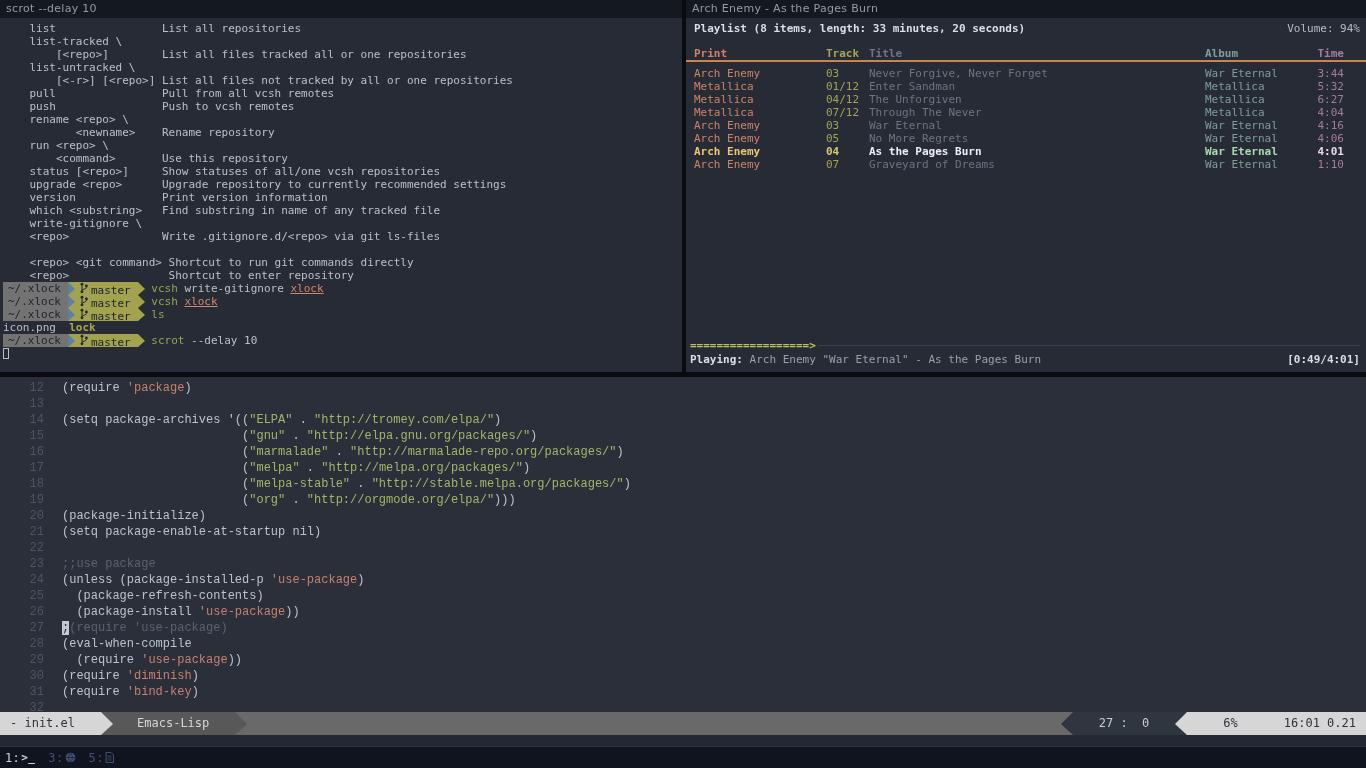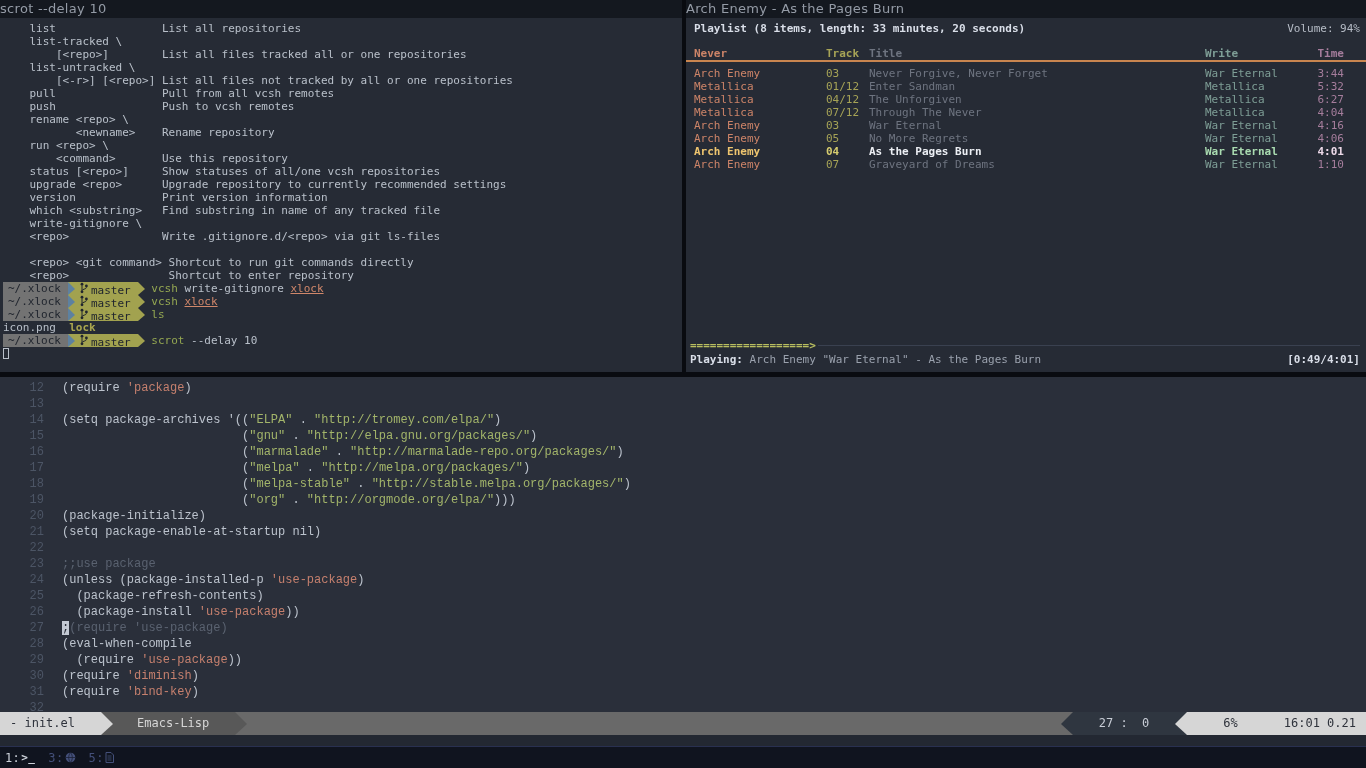--- a/index.html
+++ b/index.html
@@ -4,22 +4,22 @@
 <style>
   * { margin:0; padding:0; box-sizing:border-box; }
   html,body { width:1366px; height:768px; background:#090b10; overflow:hidden;
               font-family:"DejaVu Sans", sans-serif; }
   #screen { position:relative; width:1366px; height:768px; background:#090b10; }
 
   
   .win { position:absolute; top:0; height:372px; }
   #win-term { left:0; width:682px; }
   #win-player { left:686px; width:680px; }
-  .titlebar { height:26px; background:#14181f; color:#949ba6; font-size:13px;
-              line-height:18px; letter-spacing:.3px; }
+  .titlebar { height:26px; background:#14181f; color:#949ba6; font-size:11px;
+              line-height:18px; padding-left:6px; letter-spacing:.3px; }
   .win-body { position:absolute; top:18px; left:0; right:0; bottom:0; background:#262b35; }
 
   
   #term-body { font-family:"DejaVu Sans Mono", monospace; font-size:11px; line-height:13px;
                color:#b9c0ca; padding:4px 0 0 3px; white-space:pre; overflow:hidden; }
   .t-line { height:13px; white-space:pre; }
   .t-cmd { color:#94a751; }
   .t-arg { color:#d0876a; text-decoration:underline; }
   .t-dir { color:#aaa64e; font-weight:bold; }
   .pl-seg { display:inline-block; height:13px; padding:0 7px 0 5px; color:#20252e; vertical-align:top; }
@@ -145,24 +145,24 @@
     <div class="titlebar">
       <span>Arch Enemy - As the Pages Burn</span>
     </div>
     <div class="win-body">
       <div id="moc">
         <div class="moc-header">
           <span class="moc-title">Playlist (8 items, length: 33 minutes, 20 seconds)</span>
           <span class="moc-volume">Volume: 94%</span>
         </div>
         <div class="moc-cols">
-          <span class="c-artist">Never</span>
+          <span class="c-artist">Print</span>
           <span class="c-track">Track</span>
           <span class="c-title">Title</span>
-          <span class="c-album">Write</span>
+          <span class="c-album">Album</span>
           <span class="c-time">Time</span>
         </div>
         <div id="playlist-rows">
             <div class="moc-row">
               <span class="c-artist">Arch Enemy</span>
               <span class="c-track">03</span>
               <span class="c-title">Never Forgive, Never Forget</span>
               <span class="c-album">War Eternal</span>
               <span class="c-time">3:44</span>
             </div>

